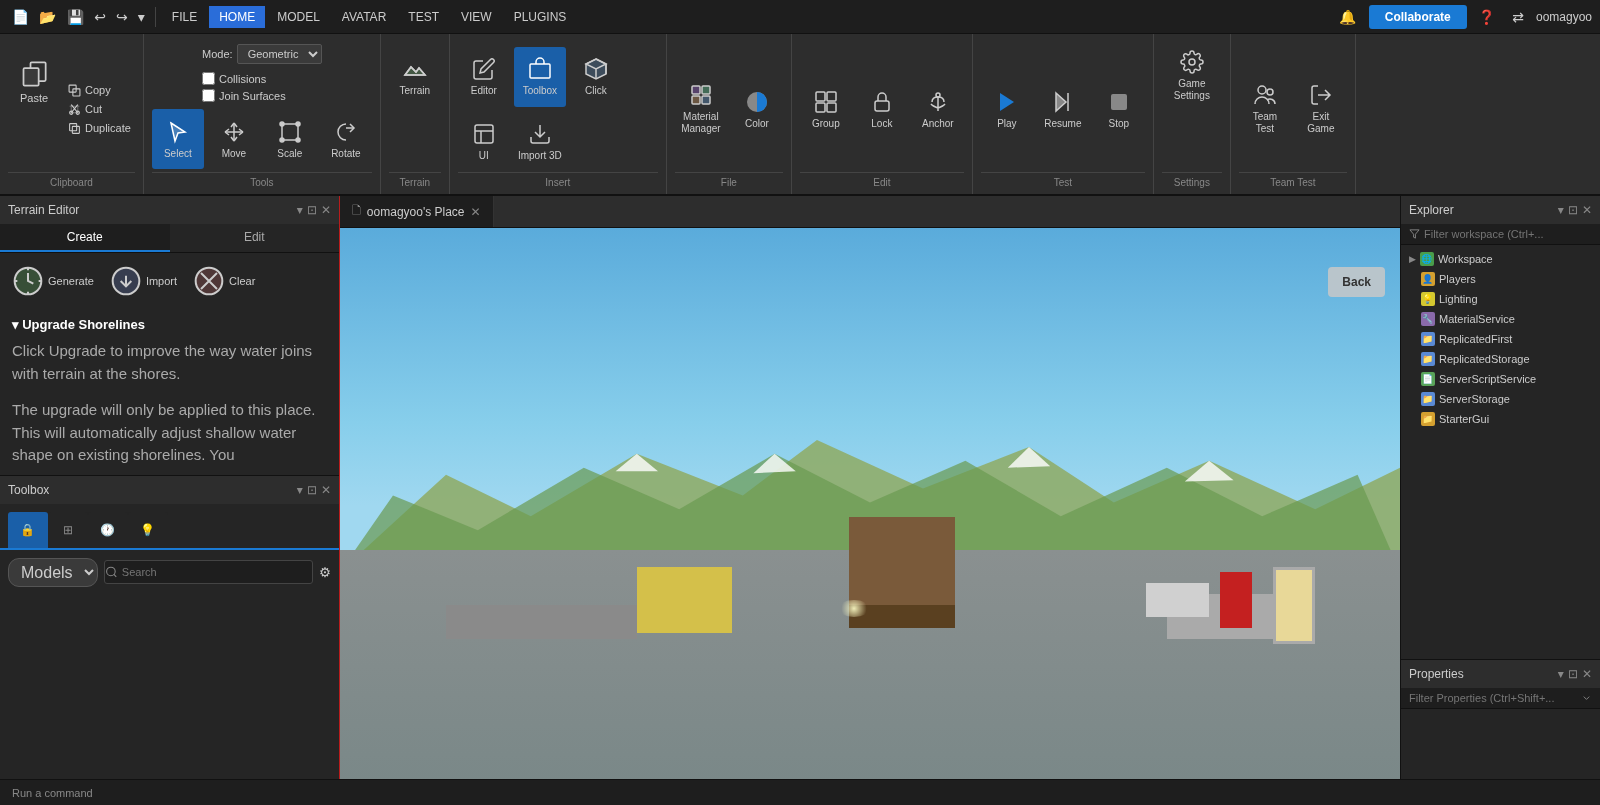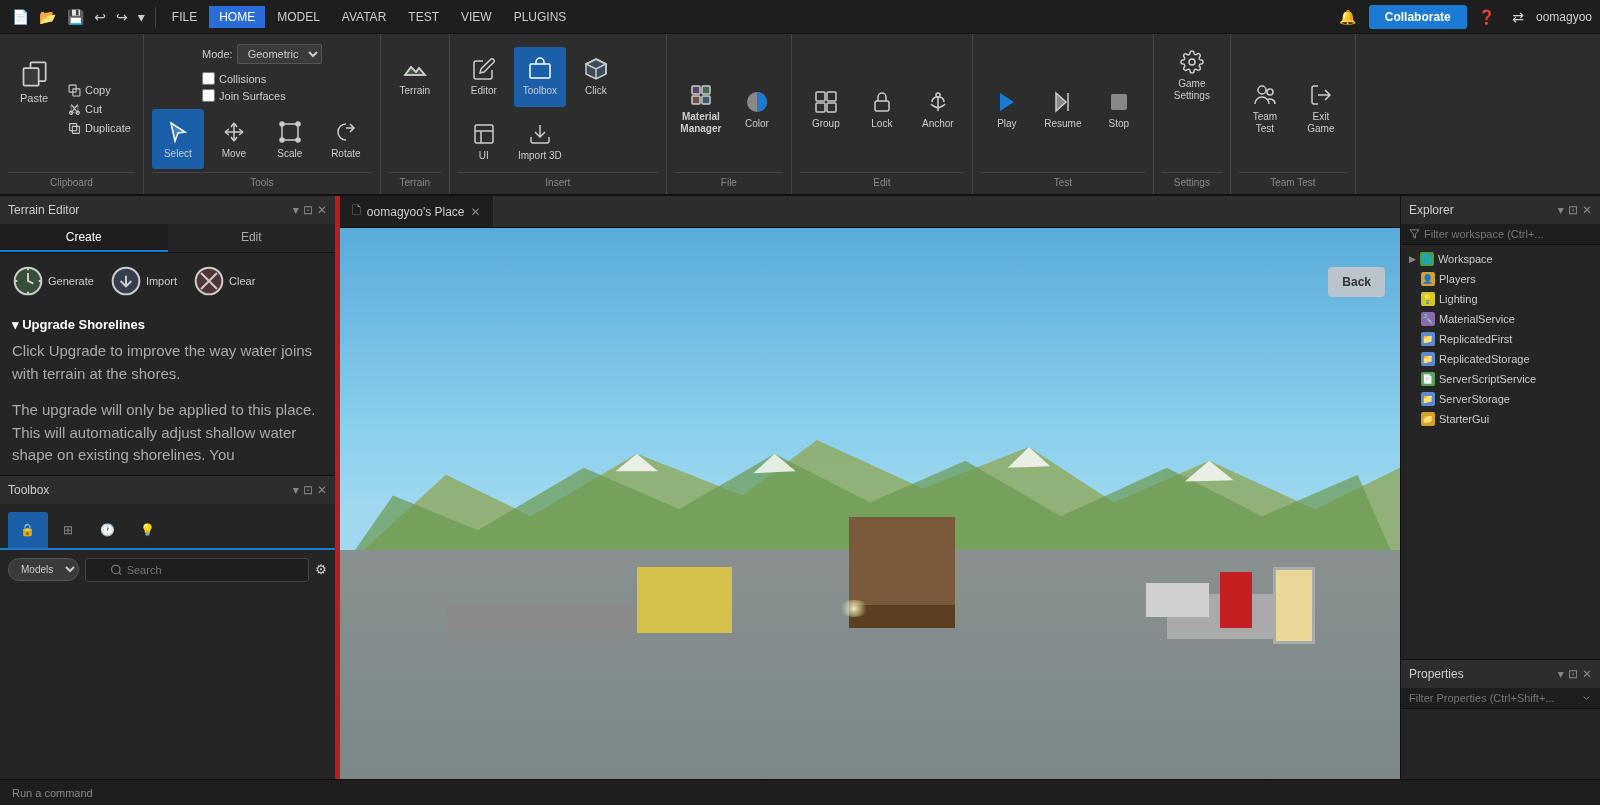--- a/index.html
+++ b/index.html
@@ -59,21 +59,21 @@
     #tools-section { min-width: 220px; }
     .tools-checkboxes { display: flex; flex-direction: column; gap: 4px; padding-top: 4px; }
     .tools-checkbox { display: flex; align-items: center; gap: 4px; font-size: 11px; cursor: pointer; }
     .mode-select { display: flex; align-items: center; gap: 4px; font-size: 11px; margin-bottom: 4px; }
     .mode-dropdown { background: #3a3a3a; border: 1px solid #555; color: #ccc; padding: 2px 6px; font-size: 11px; border-radius: 2px; }
 
     
     #content-area { display: flex; height: calc(805px - 34px - 162px - 26px); }
 
     
-    #left-panels { width: 340px; display: flex; flex-direction: column; background: #252525; border-right: 5px solid #b91c1c; }
+    #left-panels { width: 340px; display: flex; flex-direction: column; background: #252525; border-right: 1px solid #b91c1c; }
 
     
     #terrain-panel { border-bottom: 1px solid #111; }
     .panel-header {
       display: flex; align-items: center; justify-content: space-between;
       background: #2d2d2d; padding: 4px 8px; height: 28px;
     }
     .panel-title { font-size: 12px; color: #ccc; }
     .panel-controls { display: flex; gap: 4px; }
     .panel-ctrl-btn { background: none; border: none; color: #888; cursor: pointer; font-size: 12px; }
@@ -94,22 +94,22 @@
 
     
     #toolbox-panel { flex: 1; display: flex; flex-direction: column; }
     .toolbox-tabs { display: flex; gap: 0; padding: 8px 8px 0; border-bottom: 2px solid #1a7ad4; }
     .toolbox-tab {
       width: 40px; height: 36px; display: flex; align-items: center; justify-content: center;
       background: #252525; cursor: pointer; color: #888; border-radius: 3px 3px 0 0;
     }
     .toolbox-tab.active { background: #1a5fa8; color: #fff; }
     .toolbox-search-row { display: flex; align-items: center; gap: 6px; padding: 8px; }
-    .models-dropdown { background: #3a3a3a; border: 1px solid #555; color: #ccc; padding: 4px 8px; border-radius: 11px; font-size: 10px; }
-    .search-box { display: flex; align-items: center; gap: 4px; flex: 1; background: #1e1e1e; border: 1px solid #444; border-radius: 3px; padding: 4px 24px; }
+    .models-dropdown { background: #3a3a3a; border: 1px solid #555; color: #ccc; padding: 4px 8px; border-radius: 11px; font-size: 16px; }
+    .search-box { display: flex; align-items: center; gap: 4px; flex: 1; background: #1e1e1e; border: 1px solid #444; border-radius: 3px; padding: 4px 0; }
     .search-input { background: none; border: none; color: #ccc; font-size: 11px; width: 100%; outline: none; }
     .categories-section { padding: 8px; }
     .categories-header { display: flex; justify-content: space-between; align-items: center; margin-bottom: 8px; }
     .categories-title { font-size: 13px; font-weight: bold; color: #fff; }
     .see-all-btn { background: none; border: none; color: #1a7ad4; cursor: pointer; font-size: 11px; }
     .category-pills { display: flex; gap: 6px; flex-wrap: wrap; }
     .category-pill { padding: 6px 14px; border-radius: 4px; font-size: 12px; cursor: pointer; font-weight: 500; }
 
     
     #viewport { flex: 1; position: relative; overflow: hidden; background: #87ceeb; }
@@ -332,21 +332,21 @@
 
   <div class="toolbar-section">
     <div class="toolbar-icons-row" style="padding-top:8px;">
       <button class="tool-btn">
         <svg width="24" height="24" viewBox="0 0 24 24" fill="none" stroke="#ccc" stroke-width="1.5">
             <rect x="3" y="3" width="8" height="8" rx="1" fill="rgba(150,100,200,0.4)"></rect>
             <rect x="13" y="3" width="8" height="8" rx="1" fill="rgba(100,200,150,0.4)"></rect>
             <rect x="3" y="13" width="8" height="8" rx="1" fill="rgba(200,150,100,0.4)"></rect>
             <rect x="13" y="13" width="8" height="8" rx="1" fill="rgba(100,150,200,0.4)"></rect>
           </svg>
-        <span class="label" style="text-align:center;line-height:1.2;font-weight:bold;">Material Manager</span>
+        <span class="label" style="text-align:center;line-height:1.2;">Material Manager</span>
       </button>
       <button class="tool-btn">
         <svg width="24" height="24" viewBox="0 0 24 24">
             <circle cx="12" cy="12" r="10" fill="#888"></circle>
             <path d="M12 2A10 10 0 0112 22" fill="#1a7ad4"></path>
           </svg>
         <span class="label">Color</span>
       </button>
     </div>
     <div class="toolbar-section-label">File</div>

